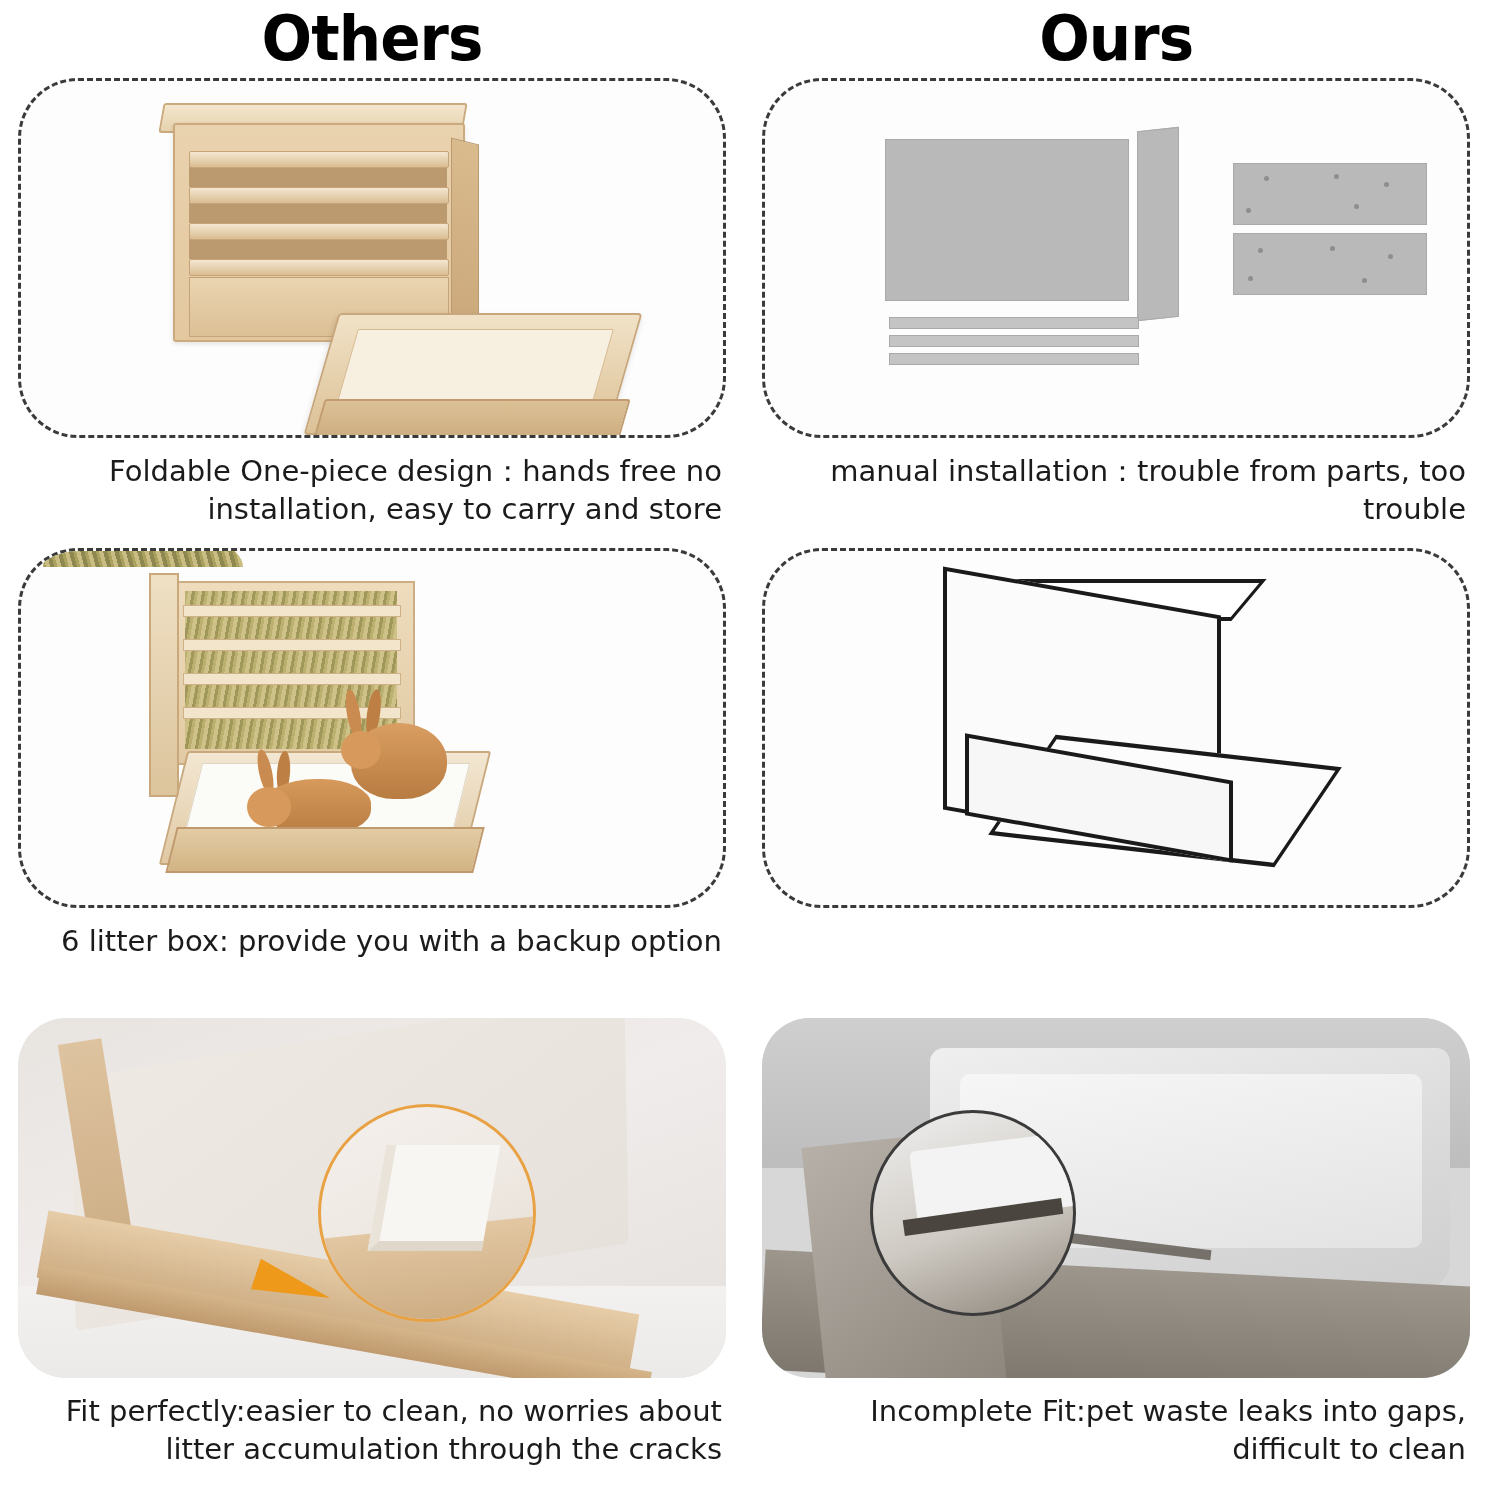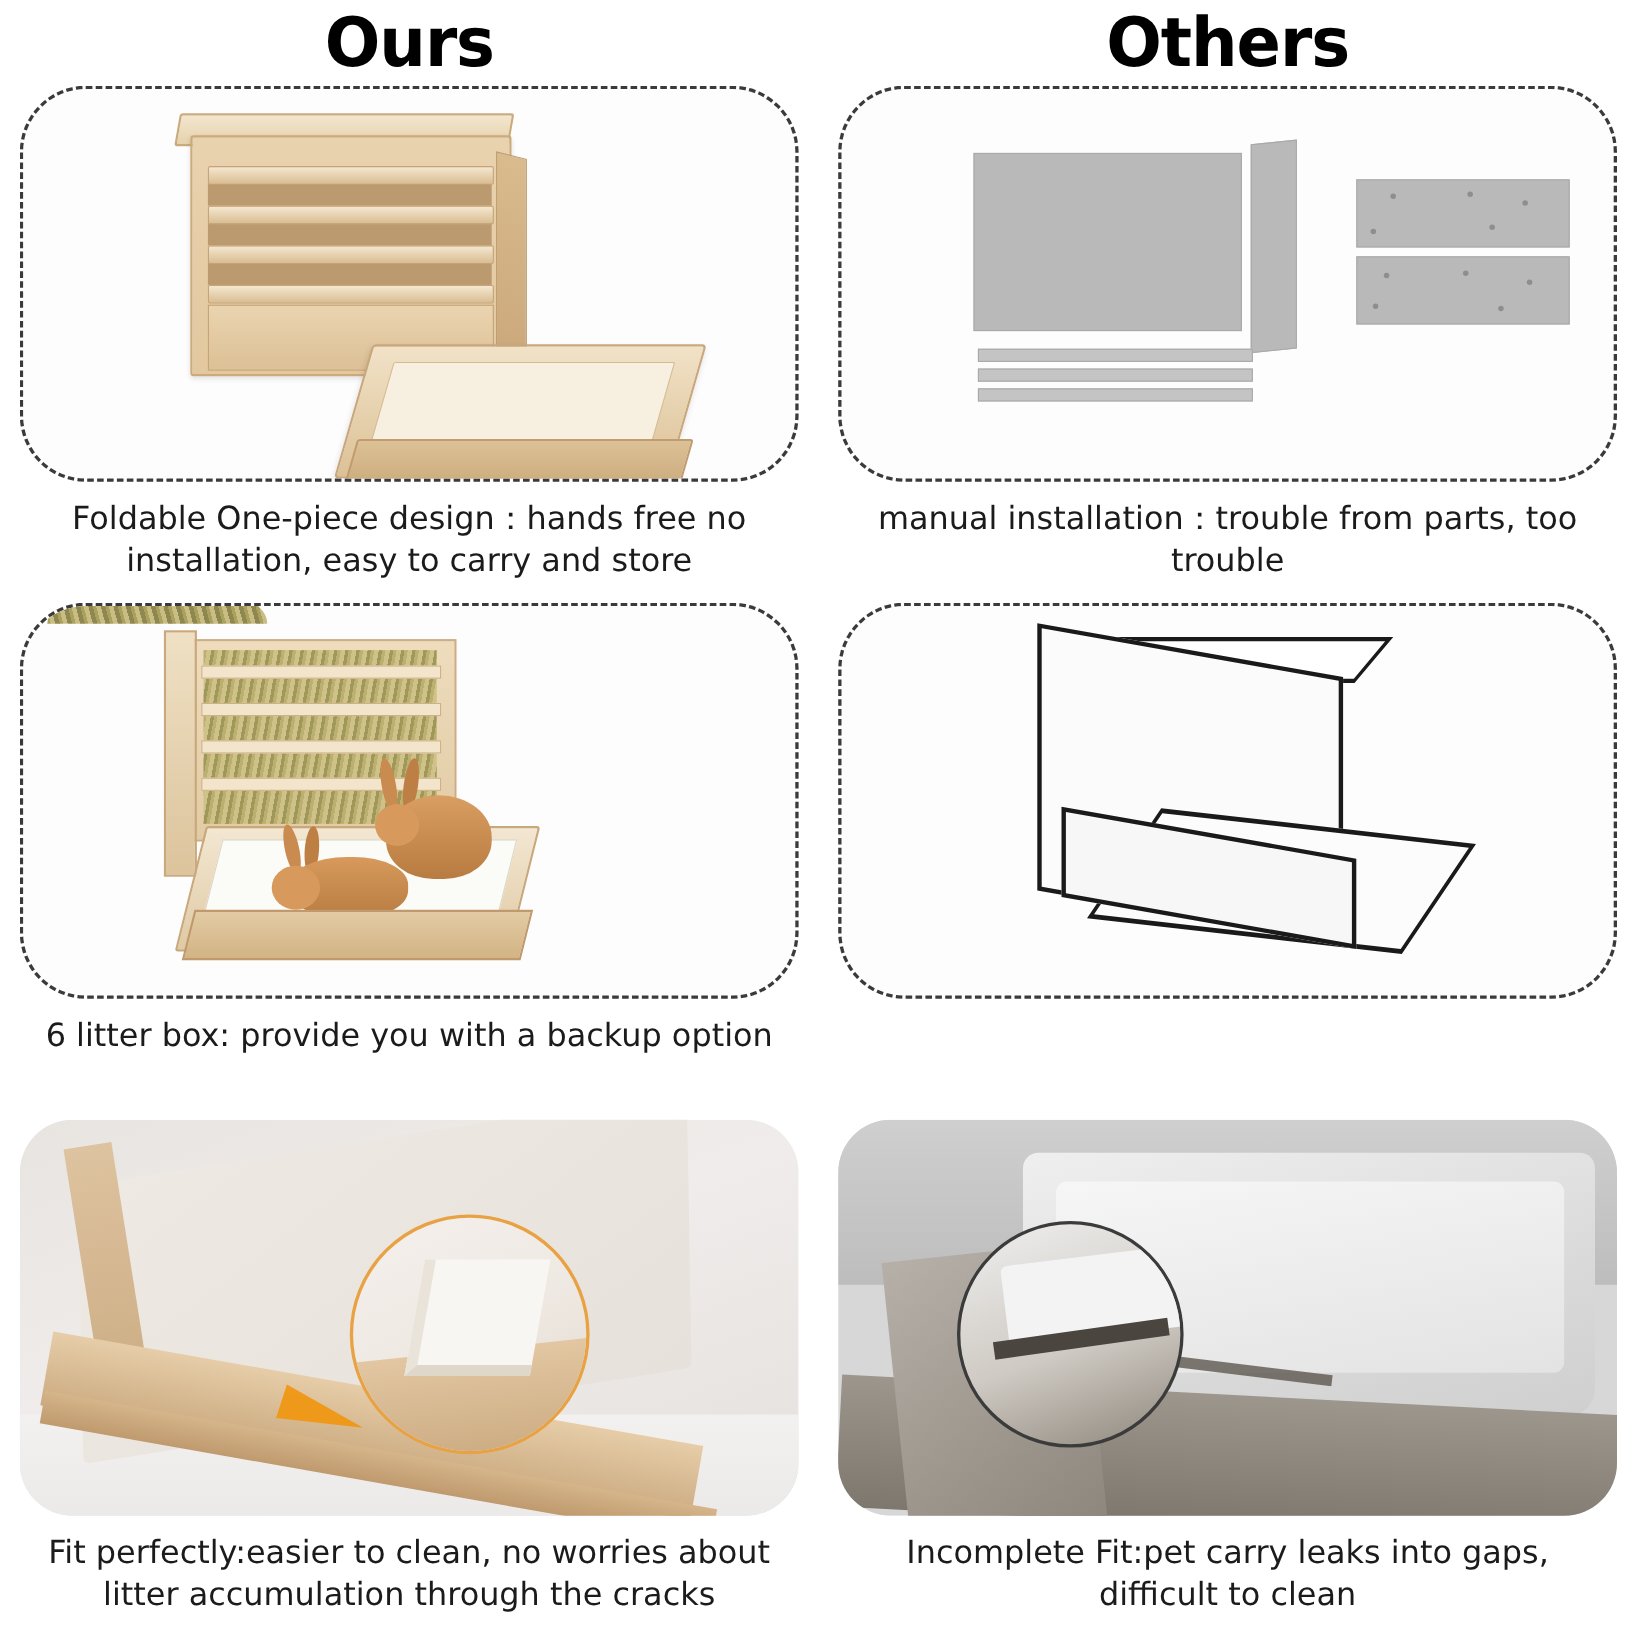--- a/index.html
+++ b/index.html
@@ -70,21 +70,21 @@
     overflow: hidden;
   }
   .panel.photo {
     border: none;
     border-radius: 48px;
   }
 
   .caption {
     width: 700px;
     margin-top: 14px;
-    text-align: center;
+    text-align: right;
     font-family: "DejaVu Sans", sans-serif;
     font-size: 29px;
     line-height: 1.32;
     color: #1b1b1b;
   }
 
   
   .scene { position: absolute; inset: 0; }
 
   
@@ -439,24 +439,24 @@
     opacity: .8;
   }
 </style>
 </head>
 <body>
 
 <div class="page">
 
   <div class="header">
     <div class="header-col">
+      <div class="header-title">Others</div>
+    </div>
+    <div class="header-col">
       <div class="header-title">Ours</div>
-    </div>
-    <div class="header-col">
-      <div class="header-title">Others</div>
     </div>
   </div>
 
   <div class="grid">
 
     <div class="cell">
       <div class="panel">
         <div class="scene">
           <div class="feeder-top"></div>
           <div class="feeder">
@@ -573,17 +573,17 @@
           </div>
           <div class="p6-wood-front"></div>
           <div class="p6-wood-left"></div>
           <div class="p6-gapline"></div>
           <div class="p6-zoom">
             <div class="p6-zoom-white"></div>
             <div class="p6-zoom-gap"></div>
           </div>
         </div>
       </div>
-      <div class="caption">Incomplete Fit:pet carry leaks into gaps, difficult to clean</div>
+      <div class="caption">Incomplete Fit:pet waste leaks into gaps, difficult to clean</div>
     </div>
 
   </div>
 </div>
 
 </body></html>

